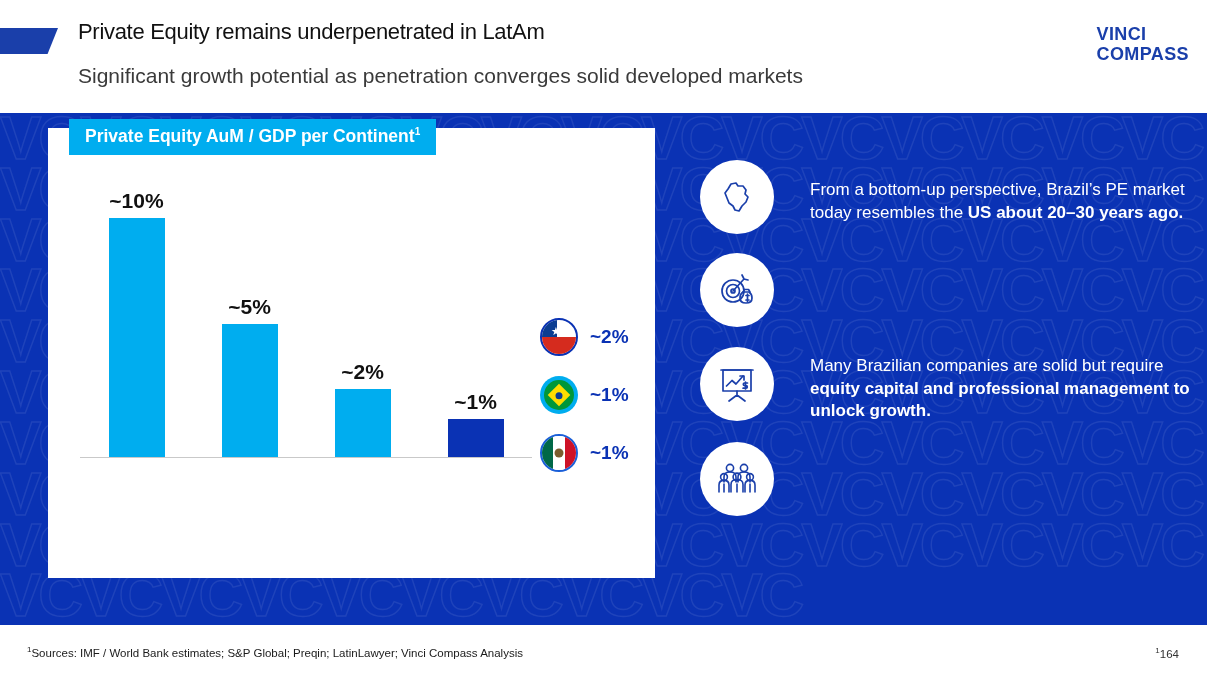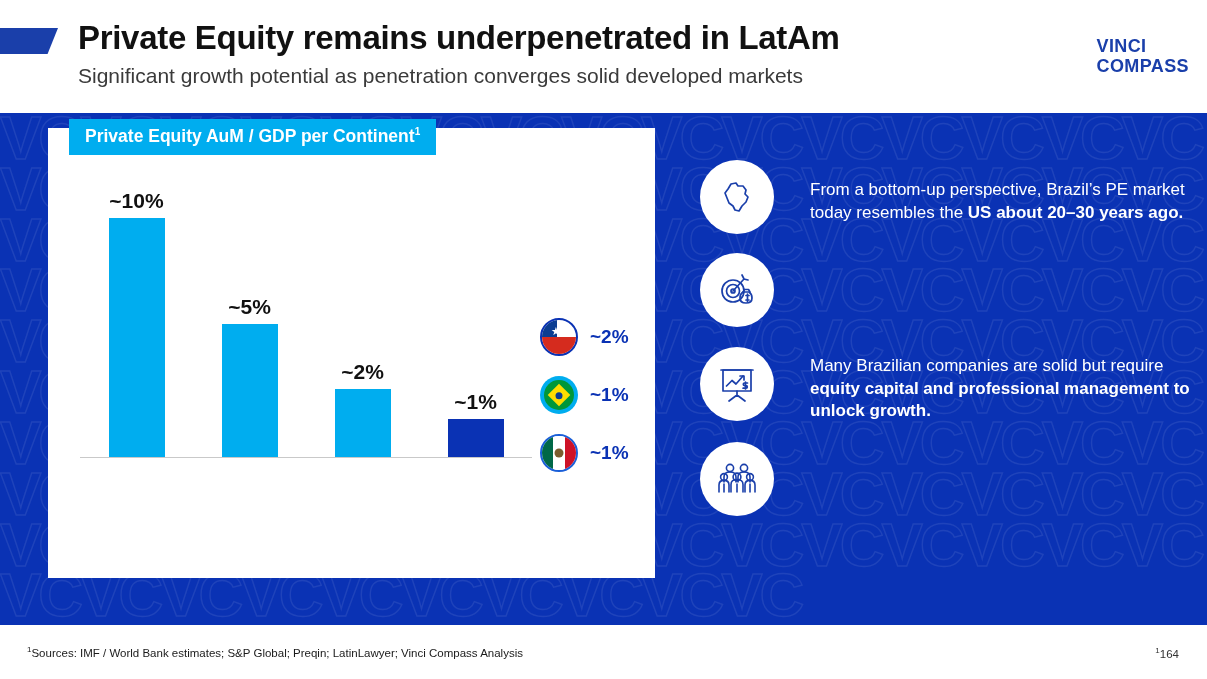--- a/index.html
+++ b/index.html
@@ -13,29 +13,29 @@
 
   
   .hdr-mark {
     position: absolute; left: 0; top: 28px;
     width: 58px; height: 26px;
     background: #1a3faa;
     clip-path: polygon(0 0, 100% 0, 82% 100%, 0 100%);
   }
   .hdr-title {
     position: absolute; left: 78px; top: 19px;
-    font-size: 33px; font-weight: bold; color: #111;
+    font-size: 22px; font-weight: normal; color: #111;
     letter-spacing: -0.3px; white-space: nowrap;
   }
   .hdr-sub {
     position: absolute; left: 78px; top: 64px;
     font-size: 21px; color: #3a3a3a; white-space: nowrap;
   }
   .logo {
-    position: absolute; right: 18px; top: 36px;
+    position: absolute; right: 18px; top: 24px;
     text-align: left; color: #1a3faa;
     font-size: 18px; font-weight: bold; line-height: 1.12;
     letter-spacing: 0.4px;
   }
 
   
   .panel {
     position: absolute; left: 0; top: 113px;
     width: 1207px; height: 512px;
     background: #0a32b4; overflow: hidden;

